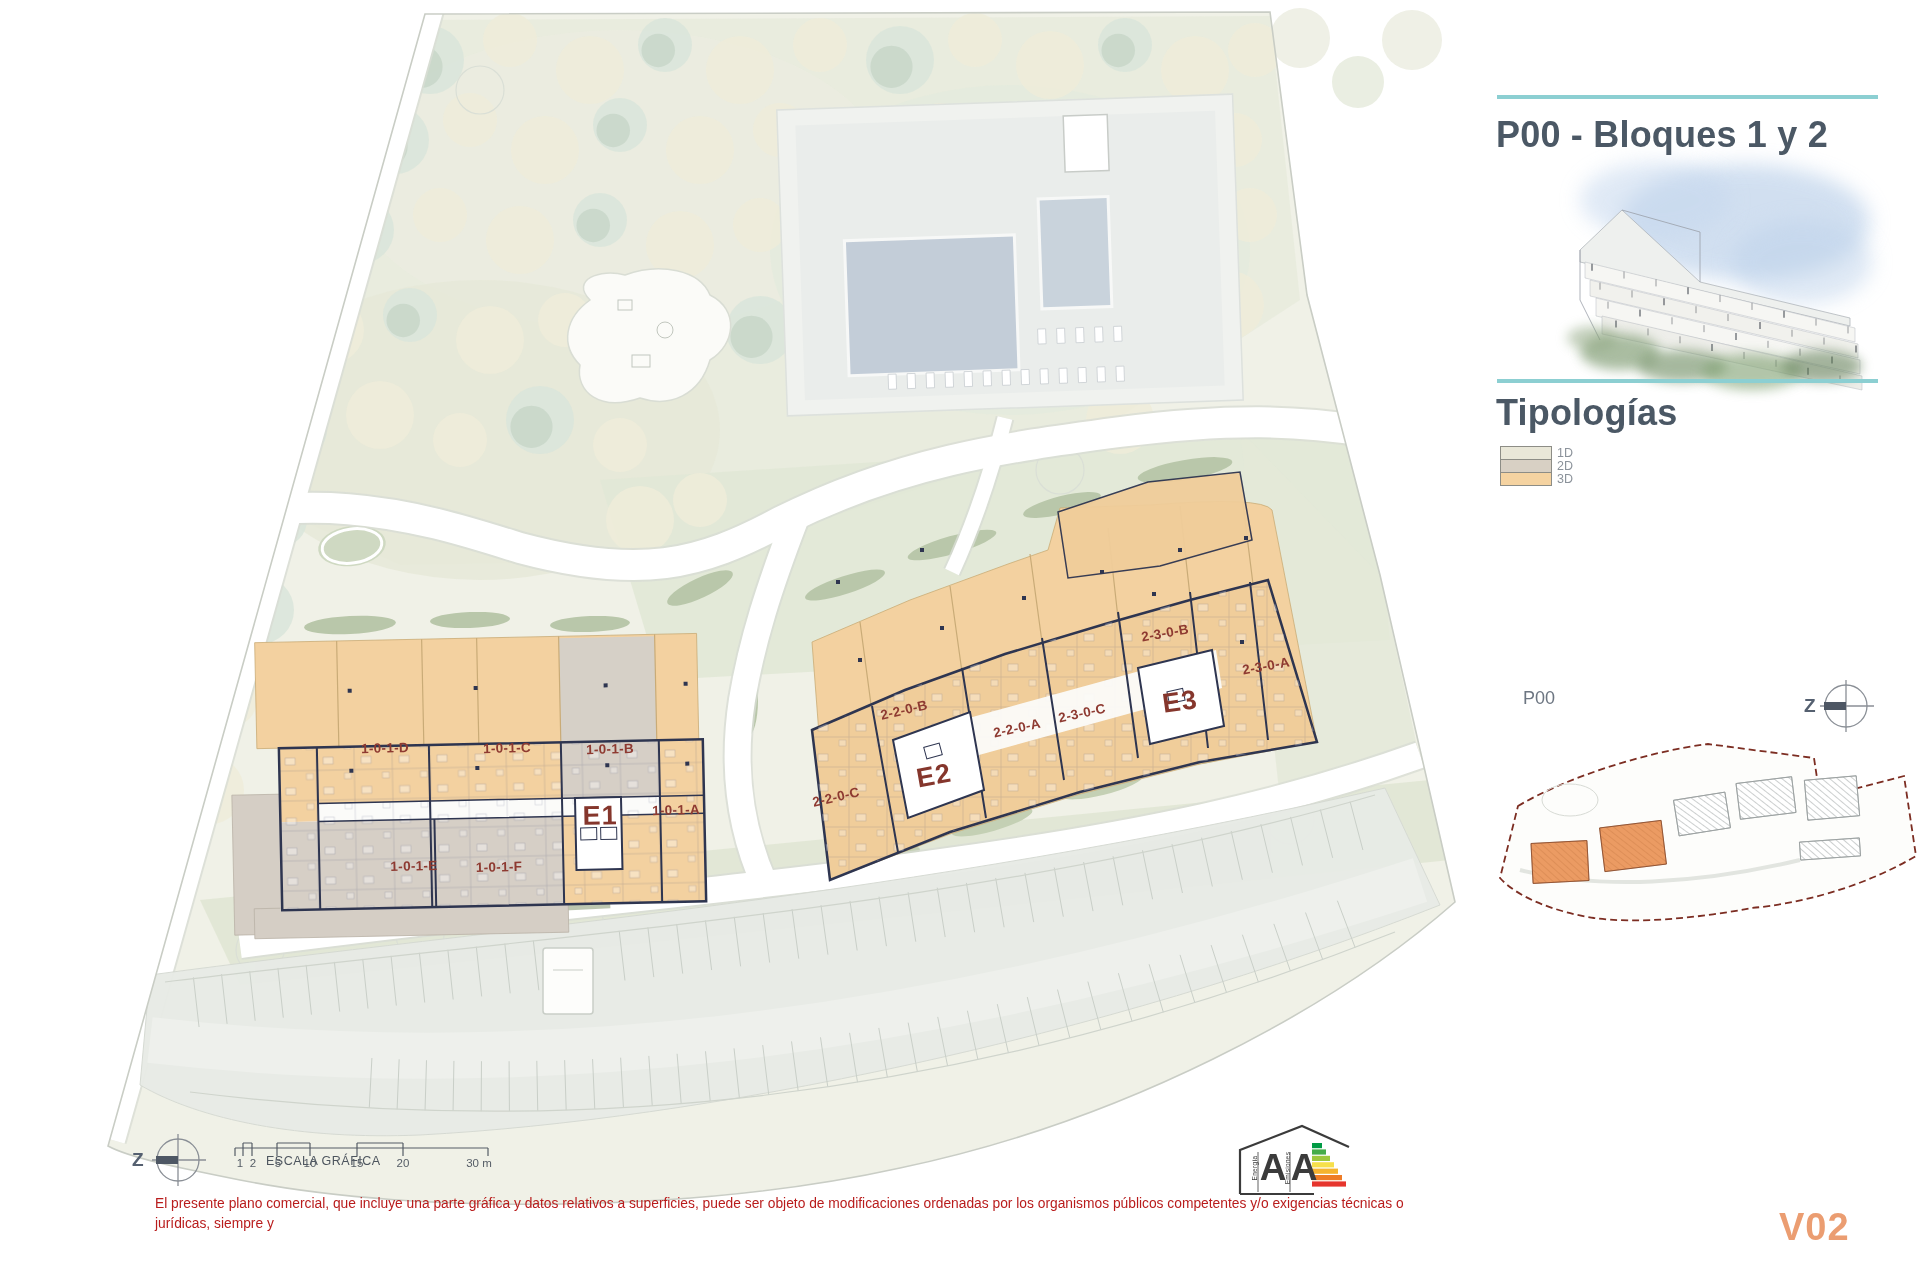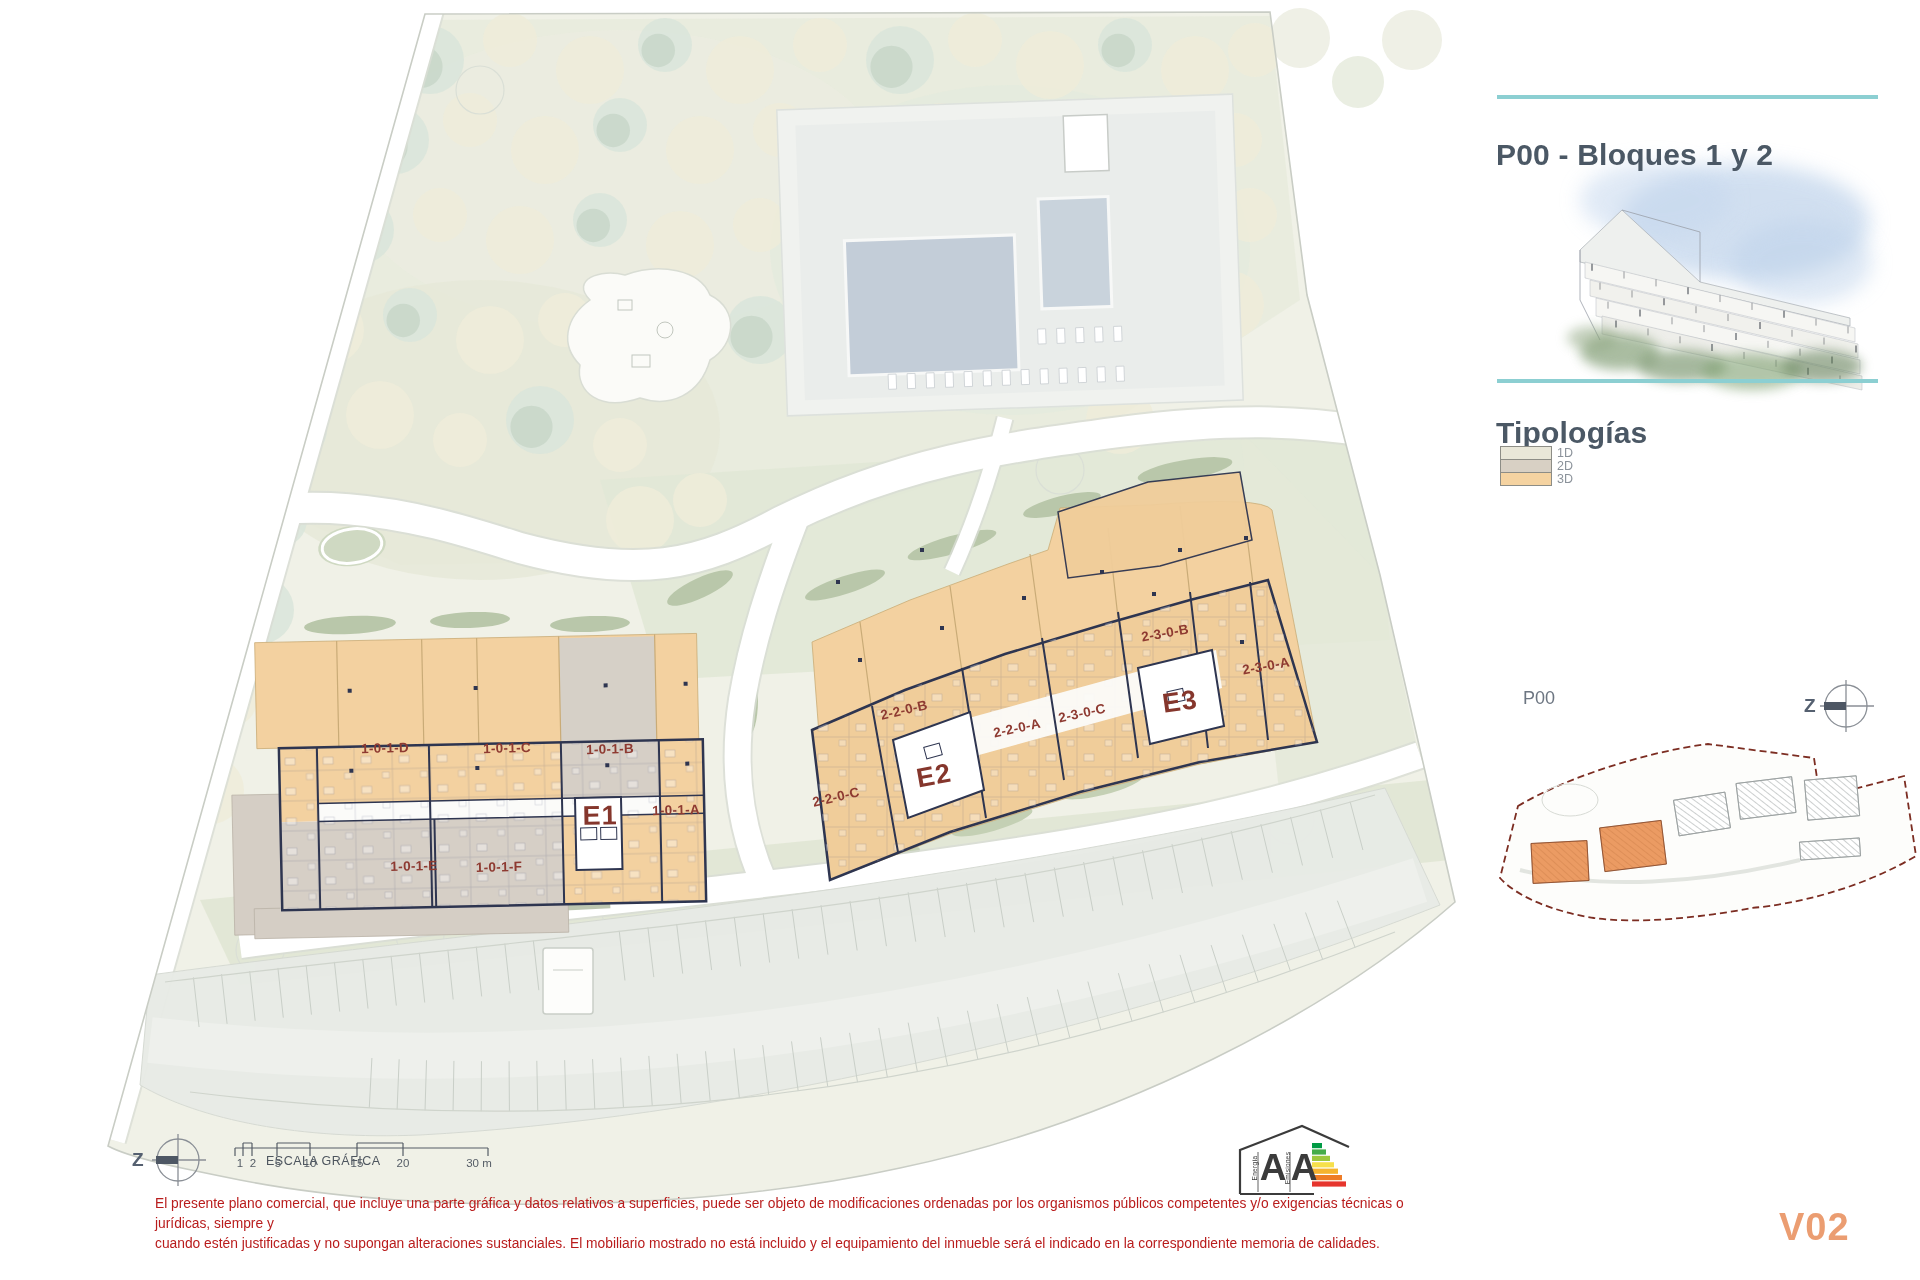--- a/index.html
+++ b/index.html
@@ -2,21 +2,21 @@
 <html><head>
 <meta charset="utf-8">
 <style>
   html,body{margin:0;padding:0;background:#ffffff;}
   body{width:1920px;height:1280px;position:relative;overflow:hidden;
        font-family:"Liberation Sans","DejaVu Sans",sans-serif;}
   #sheet{position:absolute;inset:0;}
   svg{position:absolute;left:0;top:0;}
   .ov{position:absolute;white-space:nowrap;}
   .teal-line{position:absolute;left:1497px;width:381px;height:4px;background:#8ccfd2;}
-  .panel-title{left:1496px;font-size:30px;font-weight:bold;color:#4b5865;letter-spacing:.2px;margin-top:24px;}
+  .panel-title{left:1496px;font-size:36px;font-weight:bold;color:#4b5865;letter-spacing:.2px;}
   .legend-swatch{position:absolute;left:1500px;width:52px;height:14px;border:1px solid #8d8d86;box-sizing:border-box;}
   .legend-label{position:absolute;left:1557px;font-size:12.5px;color:#8b929a;text-align:right;}
   .keyplan-label{left:1495px;top:688px;font-size:18px;color:#6d7682;margin-left:28px;}
   .compass-z{font-size:19px;font-weight:bold;color:#556070;}
   .lbl-u{font-size:13.5px;font-weight:bold;color:#8e3a31;letter-spacing:.3px;}
   .lbl-c{font-size:27px;font-weight:bold;color:#85362c;letter-spacing:1px;}
   .scale-title{left:266px;top:1126px;font-size:12.5px;color:#4d555e;letter-spacing:.5px;margin-top:28px;}
   .tick{position:absolute;top:1157px;font-size:11.5px;color:#555d66;transform:translateX(-50%);}
   .energy-letter{font-size:37px;font-weight:bold;color:#3b3b3b;transform:translate(-50%,-50%);}
   .energy-word{font-size:6.5px;color:#3b3b3b;transform:translate(-50%,-50%) rotate(-90deg);letter-spacing:.3px;}
@@ -557,18 +557,17 @@
       <span class="tick" style="left: 479px;">30 m</span>
     </div>
 
 <span class="ov energy-letter" style="left:1273px;top:1168px">A</span>
 <span class="ov energy-letter" style="left:1304px;top:1168px">A</span>
 <span class="ov energy-word" style="left:1254px;top:1168px">Energía</span>
 <span class="ov energy-word" style="left:1287px;top:1168px">Emisiones</span>
 
 <div class="disclaimer">
   <span>El presente plano comercial, que incluye una parte gráfica y datos relativos a superficies, puede ser objeto de modificaciones ordenadas por los organismos públicos competentes y/o exigencias técnicas o jurídicas, siempre y</span><br>
-  <span>cuando estén justificadas y no supongan alteraciones sustanciales. El mobiliario mostrado no está incluido y el equipamiento del inmueble será el indicado en la correspondiente memoria de calidades.</span>
 </div>
 
 <span class="ov version">V02</span>
 
 </div>
 
 </body></html>

